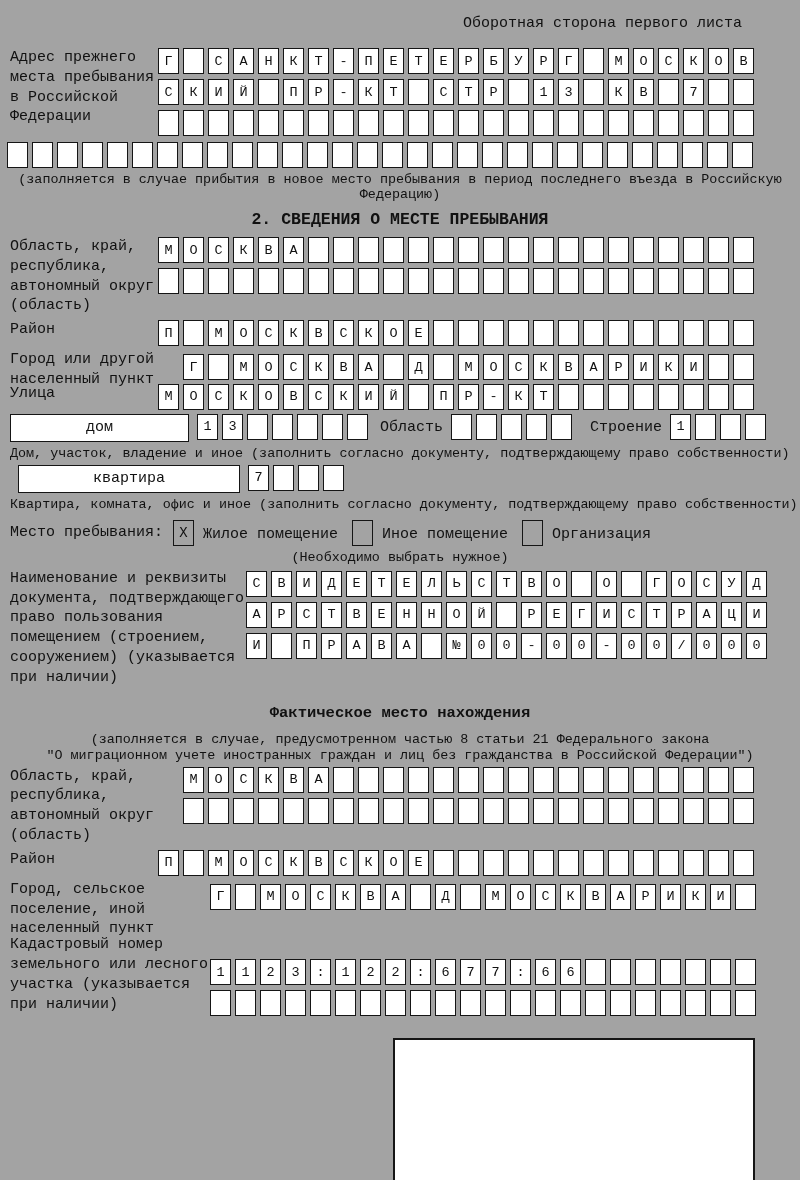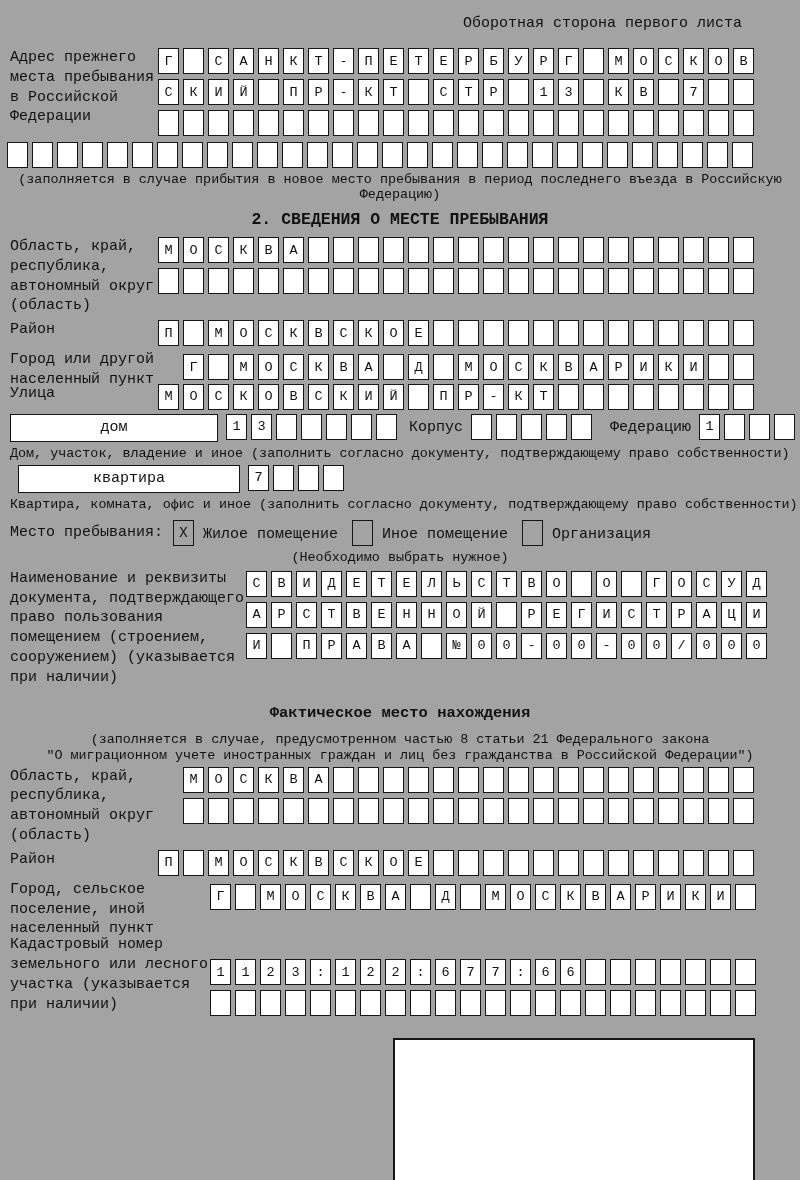--- a/index.html
+++ b/index.html
@@ -312,43 +312,43 @@
         <span class="cell"></span>
         <span class="cell"></span>
         <span class="cell"></span>
         <span class="cell"></span>
         <span class="cell"></span>
         <span class="cell"></span>
       </div>
   </div>
 
   <div class="row blk mt4">
-    <div class="widebox" style="width:208px">дом</div>
+    <div class="widebox" style="width:179px">дом</div>
     <div class="gap8"></div>
     <div class="cells">
         <span class="cell">1</span>
         <span class="cell">3</span>
         <span class="cell"></span>
         <span class="cell"></span>
         <span class="cell"></span>
         <span class="cell"></span>
         <span class="cell"></span>
       </div>
     <div class="gap12"></div>
-    <div class="inline-lbl">Корпус</div>
+    <div class="inline-lbl">Область</div>
     <div class="gap8"></div>
     <div class="cells">
         <span class="cell"></span>
         <span class="cell"></span>
         <span class="cell"></span>
         <span class="cell"></span>
         <span class="cell"></span>
       </div>
     <div class="gap18"></div>
-    <div class="inline-lbl">Федерацию</div>
+    <div class="inline-lbl">Строение</div>
     <div class="gap8"></div>
     <div class="cells">
         <span class="cell">1</span>
         <span class="cell"></span>
         <span class="cell"></span>
         <span class="cell"></span>
       </div>
   </div>
   <div class="note" style="text-align:left;padding-left:10px">Дом, участок, владение и иное (заполнить согласно документу, подтверждающему право собственности)</div>
 

